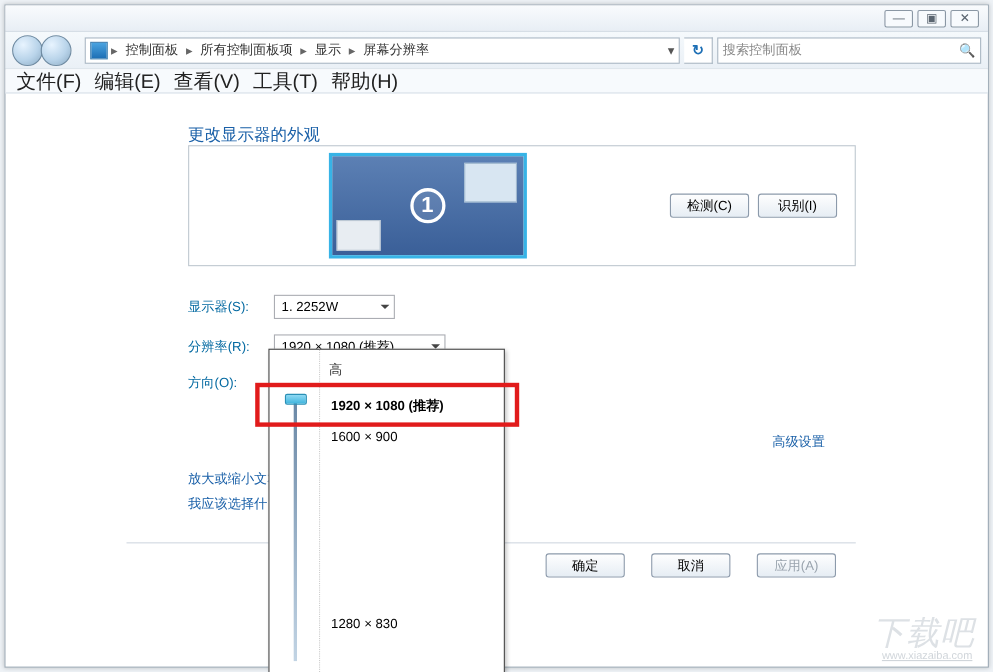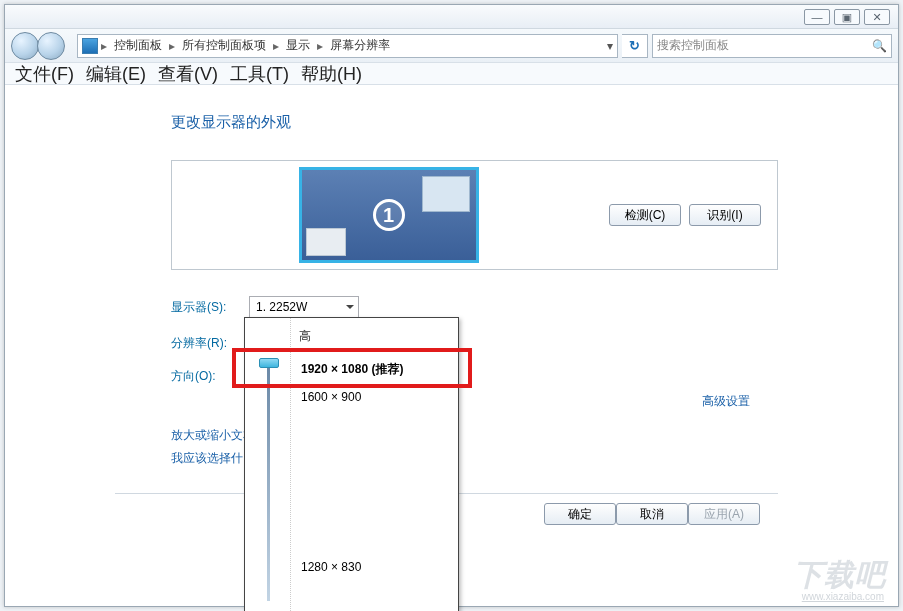--- a/index.html
+++ b/index.html
@@ -14,21 +14,21 @@
   .bc-icon { width:16px; height:16px; background: linear-gradient(#4aa3e0,#1d6fb5); border:1px solid #3a7db0; display:inline-block;}
   .bc-item { padding: 0 4px; cursor: default; }
   .bc-sep { color: #666; padding:0 1px;}
   .bc-end { flex:1; text-align:right; color:#555; }
   .refresh-btn { width: 26px; height: 24px; border: 1px solid #a8b6c3; border-left: none; background: #fff; display:flex; align-items:center; justify-content:center; color:#1d6fb5; font-weight:bold; font-size:13px;}
   .searchbox { width: 240px; height: 24px; border: 1px solid #a8b6c3; background: #fff; display:flex; align-items:center; padding:0 4px; font-size:12px; color:#888; justify-content:space-between;}
   .search-icon { color:#4a7db0; }
   .menubar { height: 22px; border-bottom: 1px solid #d8e0e8; display:flex; align-items:center; font-size:18px; color:#222; padding:0 4px; background:#f7fafd; }
   .menu-item { padding: 2px 6px; cursor: default; }
   .content { position:absolute; top:80px; bottom:0; left:0; right:0; padding: 28px 120px 0 166px; }
-  .h1 { font-size: 15px; color: #1a60a8; margin-bottom: 28px; }
+  .h1 { font-size: 15px; color: #1a60a8; margin-bottom: 0; }
   .preview-box { border: 1px solid #bfc8d0; height:110px; display:flex; align-items:center; padding: 0 16px; gap:20px; margin-bottom:26px;}
   .preview-space { flex:1; display:flex; justify-content:center; }
   .monitor { width: 180px; height: 96px; background: linear-gradient(#5c80b4,#3a5f98); border: 3px solid #37b3e6; position:relative; display:flex; align-items:center; justify-content:center;}
   .monitor-win { position:absolute; top:6px; right:6px; width:48px; height:36px; background:#d8e6f2; border:1px solid #a0b8cf;}
   .monitor-tb { position:absolute; bottom:4px; left:4px; width:40px; height:28px; background:#e8edf2; border:1px solid #bcc8d4;}
   .monitor-num { width:32px; height:32px; border-radius:50%; border:3px solid #fff; color:#fff; font-size:20px; font-weight:bold; display:flex; align-items:center; justify-content:center; background:rgba(255,255,255,0.1);}
   .side-btns { display:flex; gap:8px; }
   .win-btn { min-width:72px; height:22px; border:1px solid #8c9aab; border-radius:3px; background:linear-gradient(#fefefe,#e6edf4); font-size:12px; padding:0 10px; cursor:default;}
   .win-btn.disabled { color:#9aa4ae; }
   .form-row { display:flex; align-items:center; margin-bottom:14px; }
@@ -42,22 +42,22 @@
   .dd-slider-thumb { position:absolute; left:14px; top:40px; width:20px; height:10px; background:linear-gradient(#8fd9f3,#3fb5de); border:1px solid #2a8fb5; border-radius:2px;}
   .dd-list { flex:1; padding:8px 6px; font-size:12px;}
   .dd-top-label { color:#333; padding:2px 0 10px 2px; font-size:12px;}
   .dd-item { padding:6px 4px; }
   .dd-item.selected { font-weight:bold;}
   .dd-gap { height:48px; }
   .highlight-box { position:absolute; left:227px; top:343px; width:240px; height:40px; border:4px solid #e11b1b; z-index:20; pointer-events:none;}
   .adv-link { position:absolute; right:148px; top:388px; font-size:12px; color:#1a60a8; cursor:default;}
   .help-links { position:absolute; left:166px; top:422px; font-size:12px; color:#1a60a8; display:flex; flex-direction:column; gap:6px;}
   .hr { position:absolute; left:110px; right:120px; top:488px; height:1px; background:#d0d8e0;}
-  .bottom-btns { position:absolute; right:138px; top:498px; display:flex; gap:0;}
-  .watermark { position:absolute; right:12px; bottom:10px; font-size:30px; font-weight:bold; color:rgba(120,135,150,0.25); font-style:italic; letter-spacing:1px;}
+  .bottom-btns { position:absolute; right:138px; top:498px; display:flex; gap:24px;}
+  .watermark { position:absolute; right:12px; bottom:10px; font-size:30px; font-weight:normal; color:rgba(120,135,150,0.25); font-style:italic; letter-spacing:1px;}
   .watermark-sub { position:absolute; right:14px; bottom:4px; font-size:10px; color:rgba(120,135,150,0.35);text-decoration:underline;}
 </style>
 </head>
 <body>
 
 <div class="window">
 
   <div class="titlebar">
     <div class="tb-btn">—</div>
     <div class="tb-btn">▣</div>

